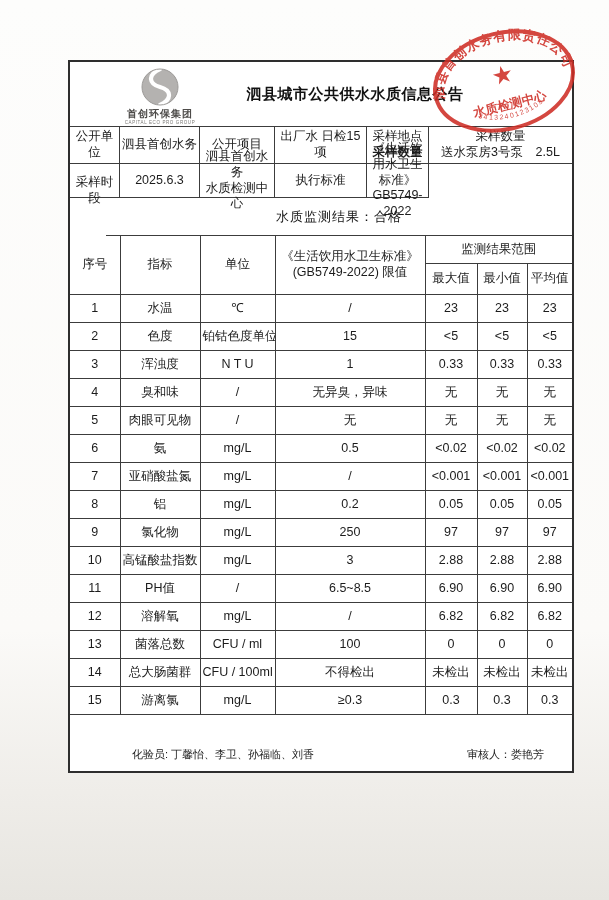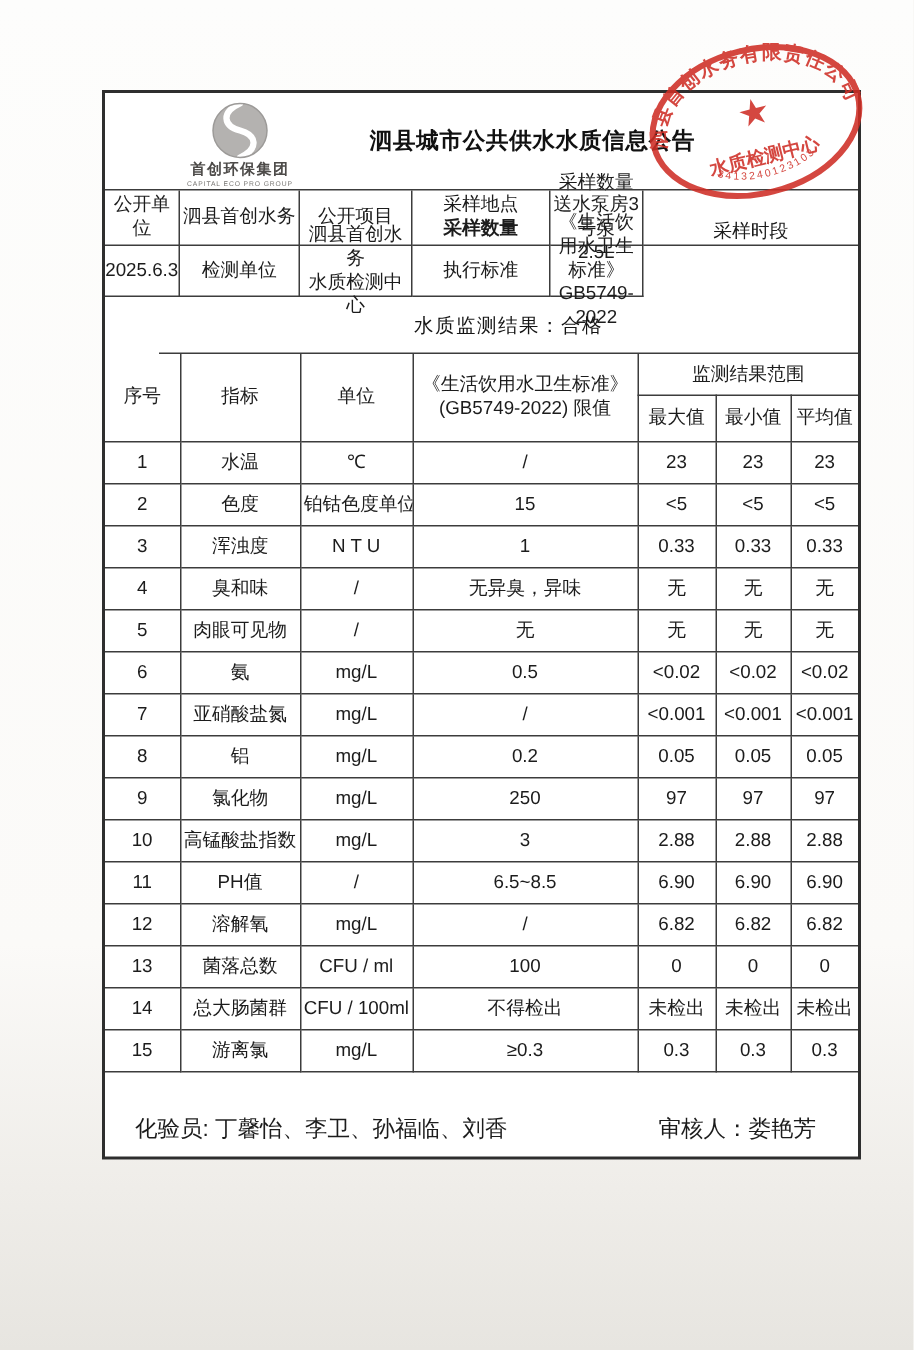--- a/index.html
+++ b/index.html
@@ -58,21 +58,21 @@
   table.results th:first-child,table.results td:first-child{border-left:none;}
   table.results th:last-child,table.results td:last-child{border-right:none;}
   table.results thead tr:first-child th{border-top:none;}
   table.results thead tr:first-child th{height:27px;}
   table.results thead tr:last-child th{height:30px;}
   table.results tbody td{height:27px;}
   .limit-head{font-size:12px;line-height:1.3;white-space:normal;}
   
   .sheet-footer{
     flex:1 1 auto;display:flex;justify-content:space-between;align-items:flex-end;
-    padding:0 28px 9px 20px;font-size:15px;
+    padding:0 28px 9px 20px;font-size:11px;margin-left:42px;
   }
 </style>
 </head>
 <body>
 
 <div class="photo">
   <div class="sheet">
 
     <div class="header-cell">
       <div class="logo">
@@ -104,36 +104,36 @@
       <div class="cell">
           <span style="display: block;">公开单位</span>
         </div>
       <div class="cell">
           <span style="display: block;">泗县首创水务</span>
         </div>
       <div class="cell">
           <span style="display: block;">公开项目</span>
         </div>
       <div class="cell">
+          <span style="display: block;">出厂水 日检15项</span>
+        </div>
+      <div class="cell">
         <span style="display: block;">采样地点</span>
           <span style="display: block; font-weight: bold;">采样数量</span>
       </div>
       <div class="cell">
         <span style="display: block;">采样数量</span>
           <span style="display: block;">送水泵房3号泵　2.5L</span>
       </div>
 
       <div class="cell">
           <span style="display: block; margin-top: 20px;">采样时段</span>
         </div>
       <div class="cell">
           <span style="display: block;">2025.6.3</span>
-        </div>
-      <div class="cell">
-          <span style="display: block;">检测单位</span>
         </div>
       <div class="cell">
         <span style="display: block;">泗县首创水务</span>
           <span style="display: block;">水质检测中心</span>
       </div>
       <div class="cell">
           <span style="display: block;">执行标准</span>
         </div>
       <div class="cell">
         <span style="display: block;">《生活饮用水卫生标准》</span>

